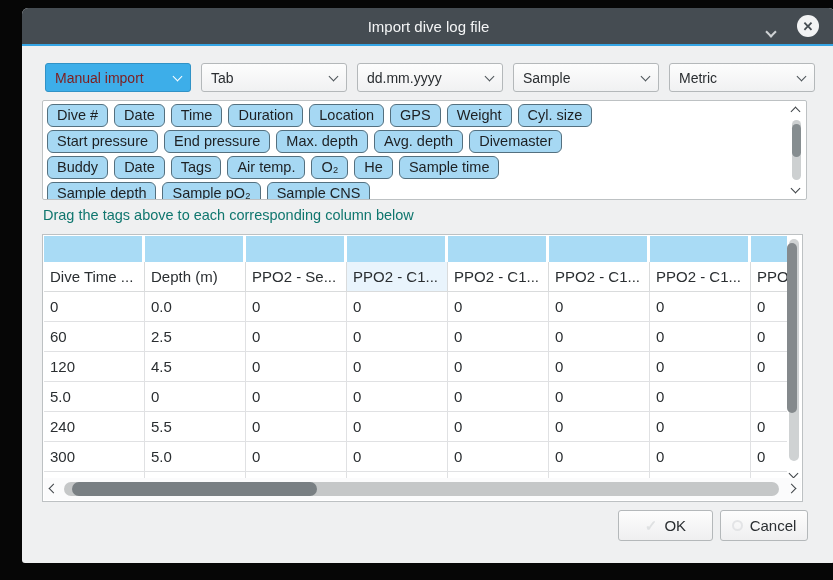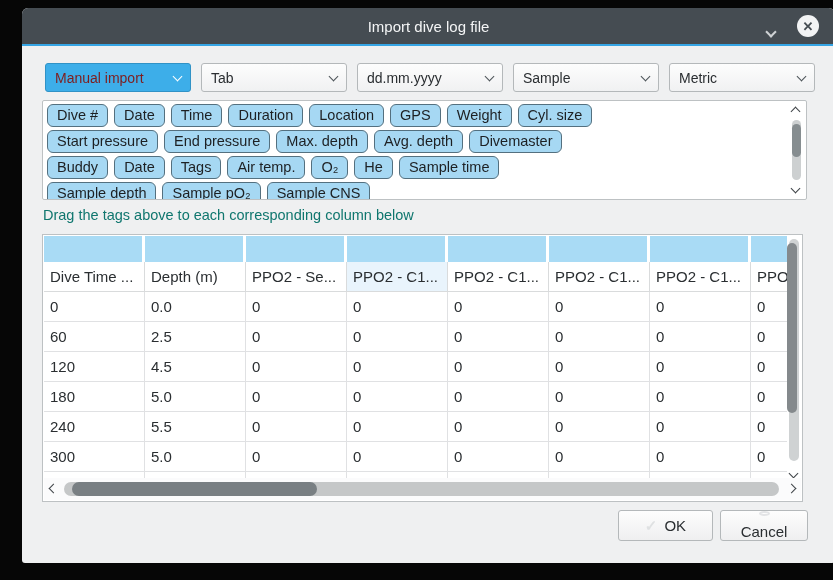--- a/index.html
+++ b/index.html
@@ -55,21 +55,21 @@
   .hscroll-zone { position:absolute; left:1px; right:1px; bottom:1px; height:22px; background:#fbfbfc; }
   .hscroll-zone .larr, .hscroll-zone .rarr { position:absolute; top:7px; width:7px; height:7px; border-left:1.7px solid #3e4347; border-bottom:1.7px solid #3e4347; }
   .hscroll-zone .larr { left:6px; transform:rotate(45deg); }
   .hscroll-zone .rarr { right:6px; transform:rotate(-135deg); }
   .hscroll-zone .track { position:absolute; left:20px; right:22px; top:4px; height:14px; background:#c5c7c8; border-radius:7px; }
   .hscroll-zone .thumb { position:absolute; left:8px; top:0; width:245px; height:14px; background:#797f83; border-radius:7px; }
 
   
   .btn { position:absolute; top:502px; height:31px; border:1px solid #b4b8ba; border-radius:3px; background:linear-gradient(#fdfdfd,#efeff0); font-size:15px; color:#2a2e31; display:flex; align-items:center; justify-content:center; gap:7px; }
   .btn-ok { left:596px; width:95px; }
-  .btn-cancel { left:698px; width:88px;flex-direction:column; }
+  .btn-cancel { left:698px; width:88px; }
   .ghost-check { color:#dfe1e2; font-size:15px; font-weight:bold; }
   .ghost-circle { width:11px; height:11px; border:2px solid #e3e4e6; border-radius:50%; }
 </style>
 </head>
 <body>
 
 <div class="window">
 
   <div class="titlebar">
     <span class="title">Import dive log file</span>
@@ -193,21 +193,20 @@
             <div class="td">120</div>
             <div class="td">4.5</div>
             <div class="td">0</div>
             <div class="td">0</div>
             <div class="td">0</div>
             <div class="td">0</div>
             <div class="td">0</div>
             <div class="td">0</div>
           </div>
           <div class="trow">
-            <div class="td">180</div>
             <div class="td">5.0</div>
             <div class="td">0</div>
             <div class="td">0</div>
             <div class="td">0</div>
             <div class="td">0</div>
             <div class="td">0</div>
             <div class="td">0</div>
           </div>
           <div class="trow">
             <div class="td">240</div>

